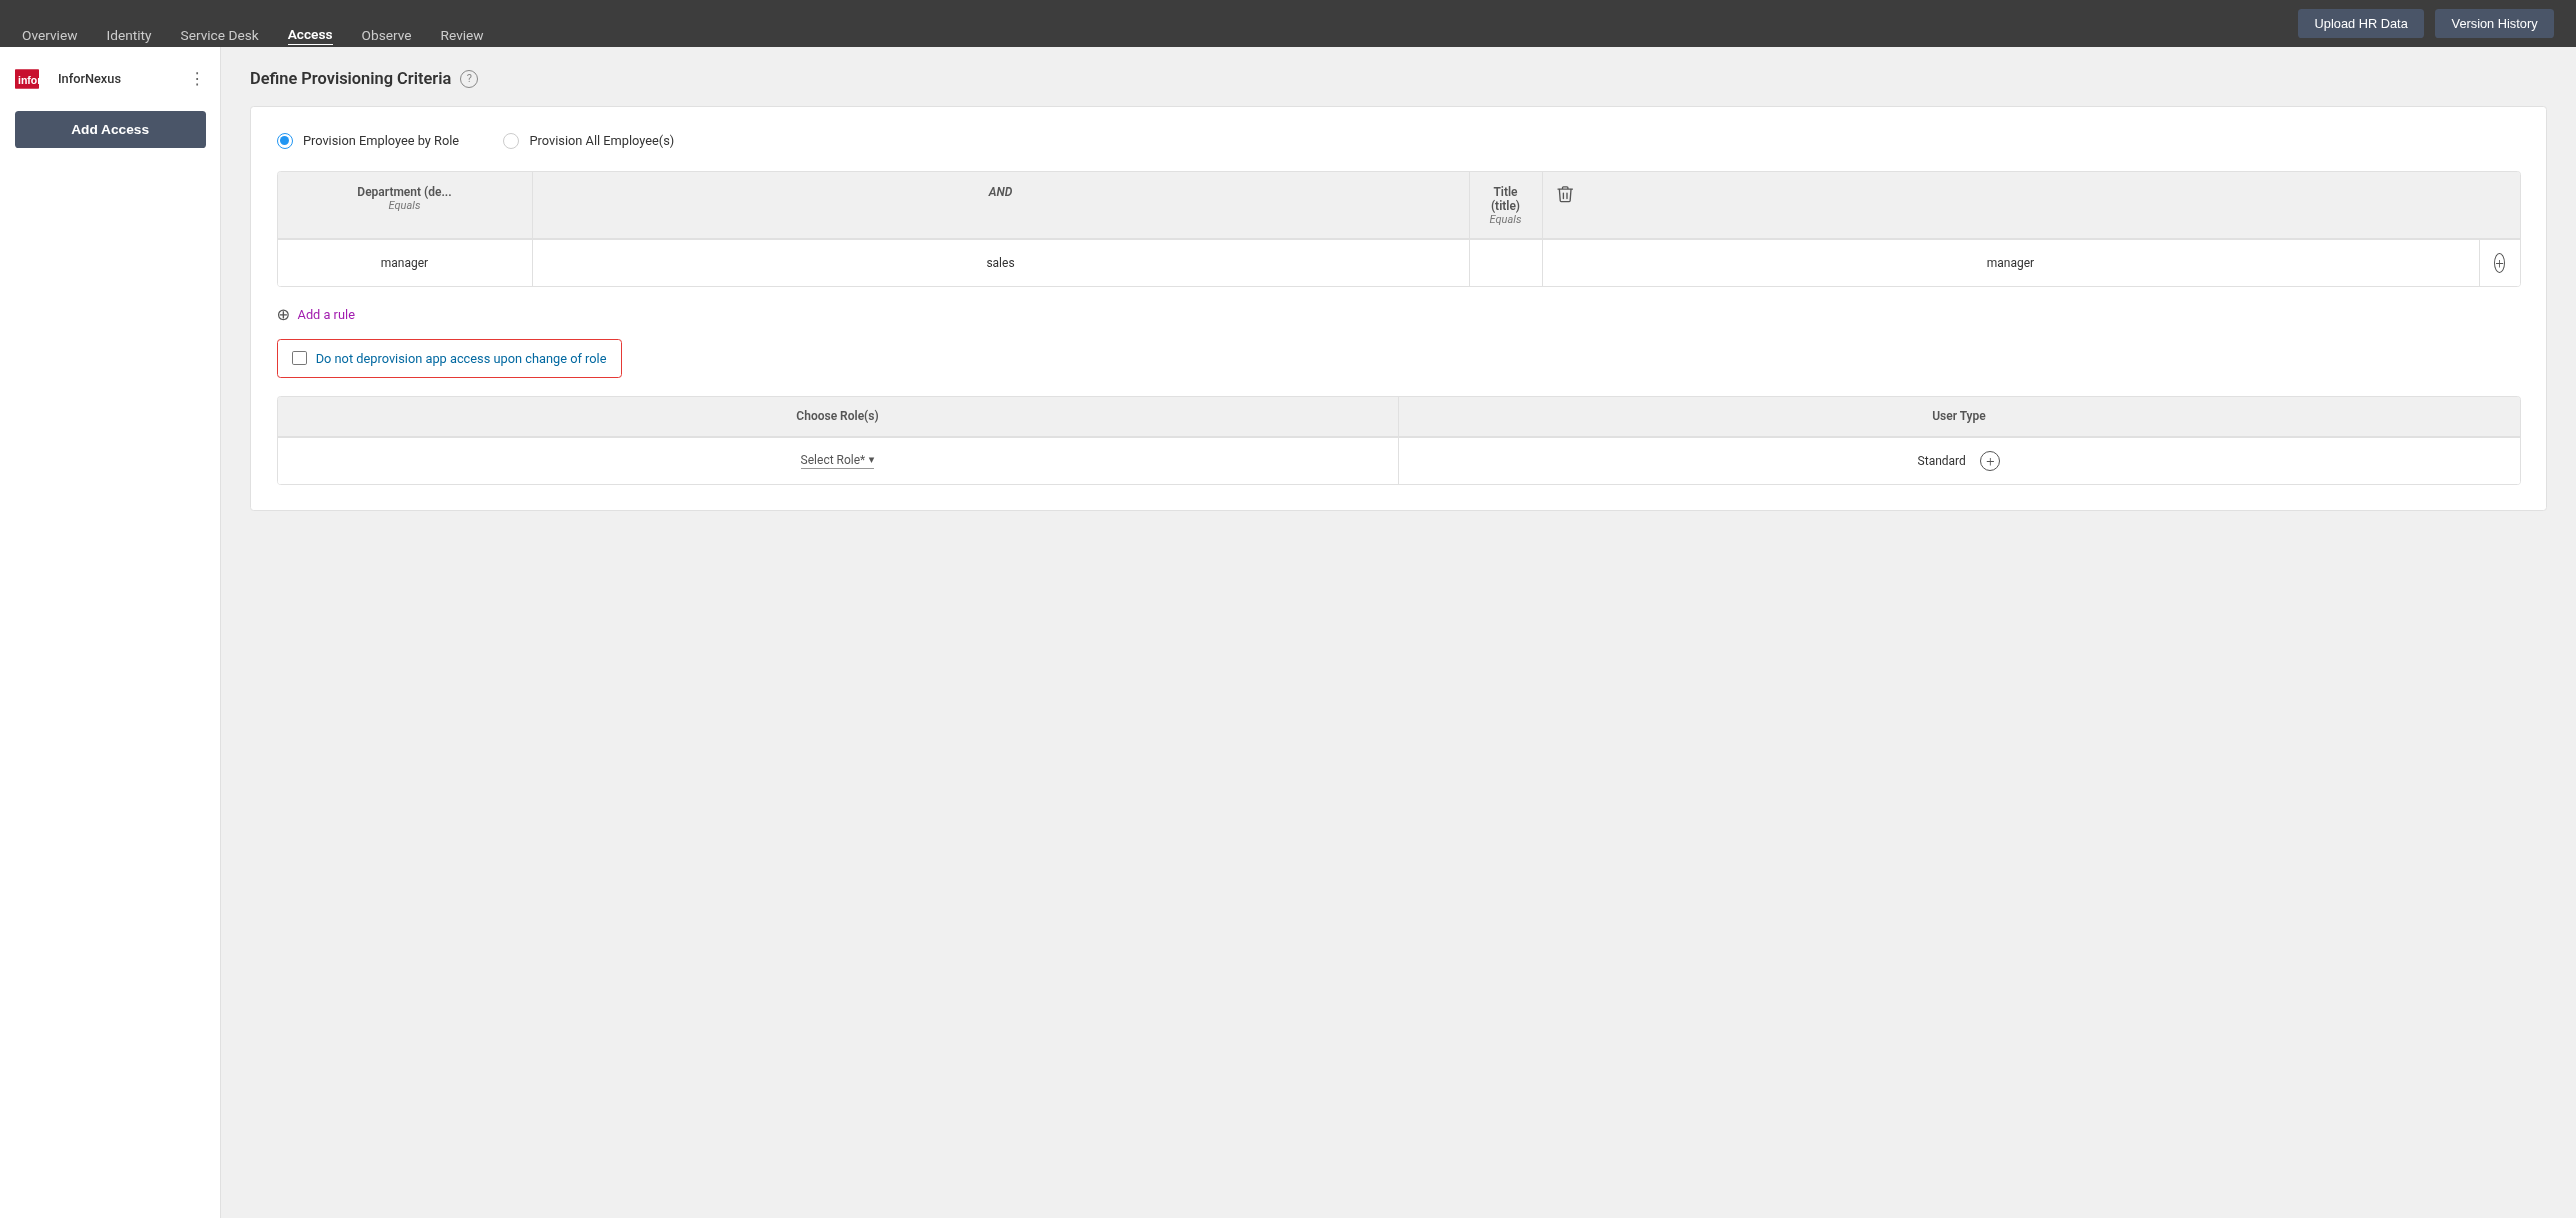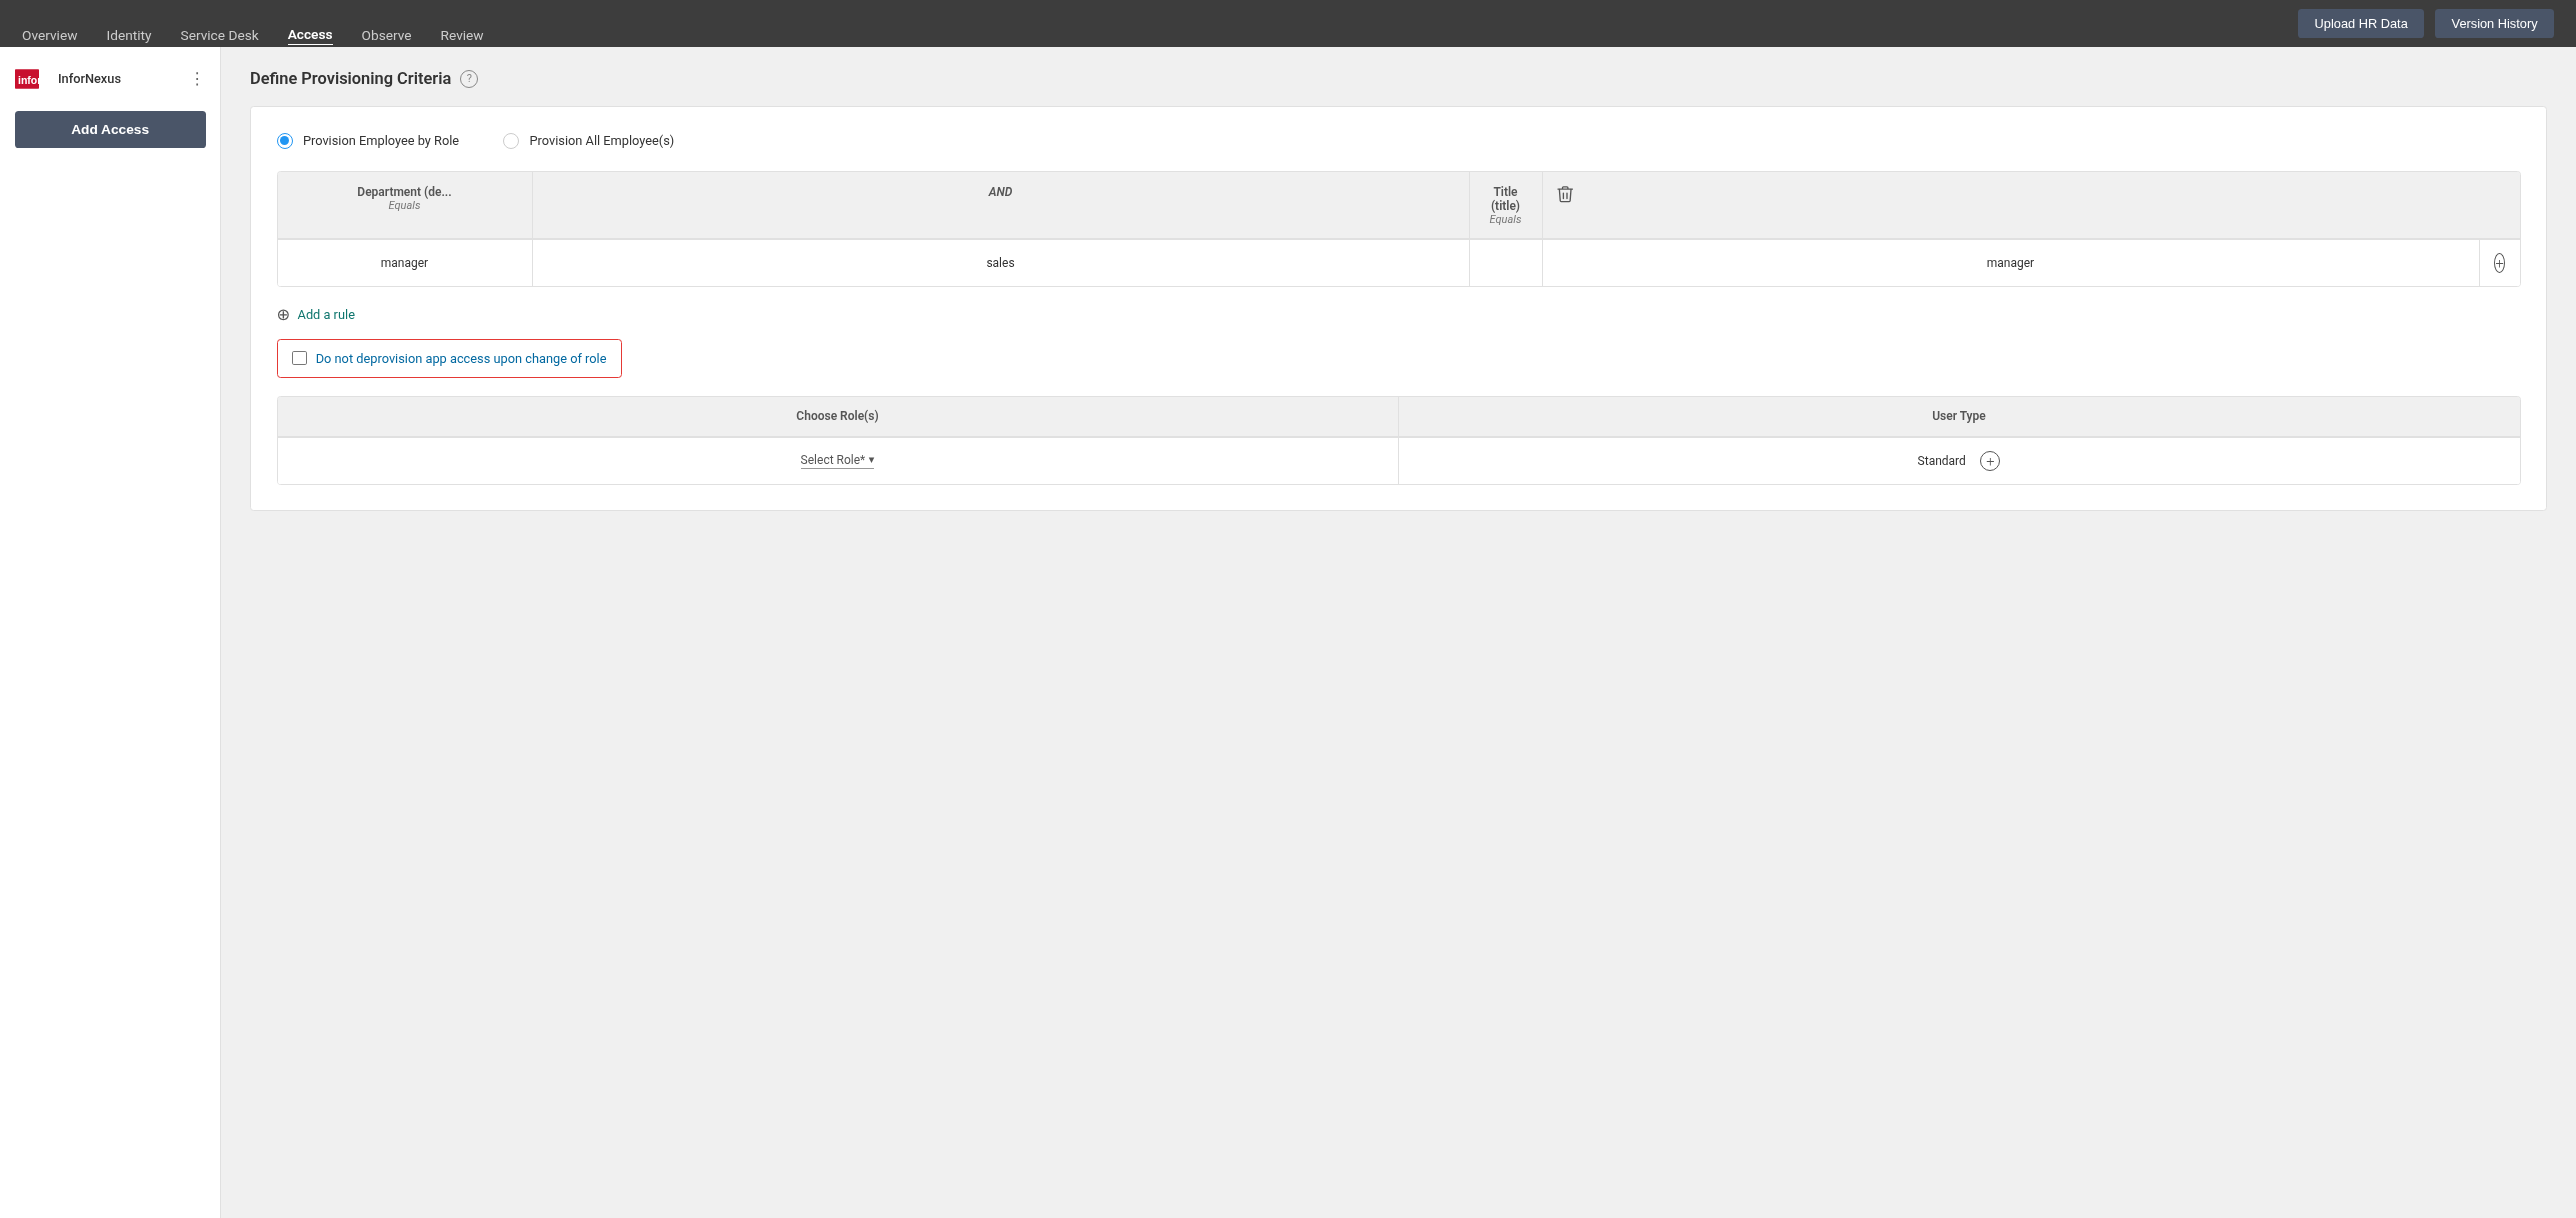--- a/index.html
+++ b/index.html
@@ -256,21 +256,21 @@
 
     
     .add-rule-row {
       display: flex;
       align-items: center;
       gap: 7.3px;
       margin-bottom: 14.6px;
     }
     .add-rule-label {
       font-size: 12.8px;
-      color: #0f766e;
+      color: #a21caf;
     }
 
     
     .checkbox-row {
       display: flex;
       align-items: center;
       gap: 9px;
       border: 1.8px solid #e53935;
       border-radius: 3.6px;
       padding: 11px 14.6px;

